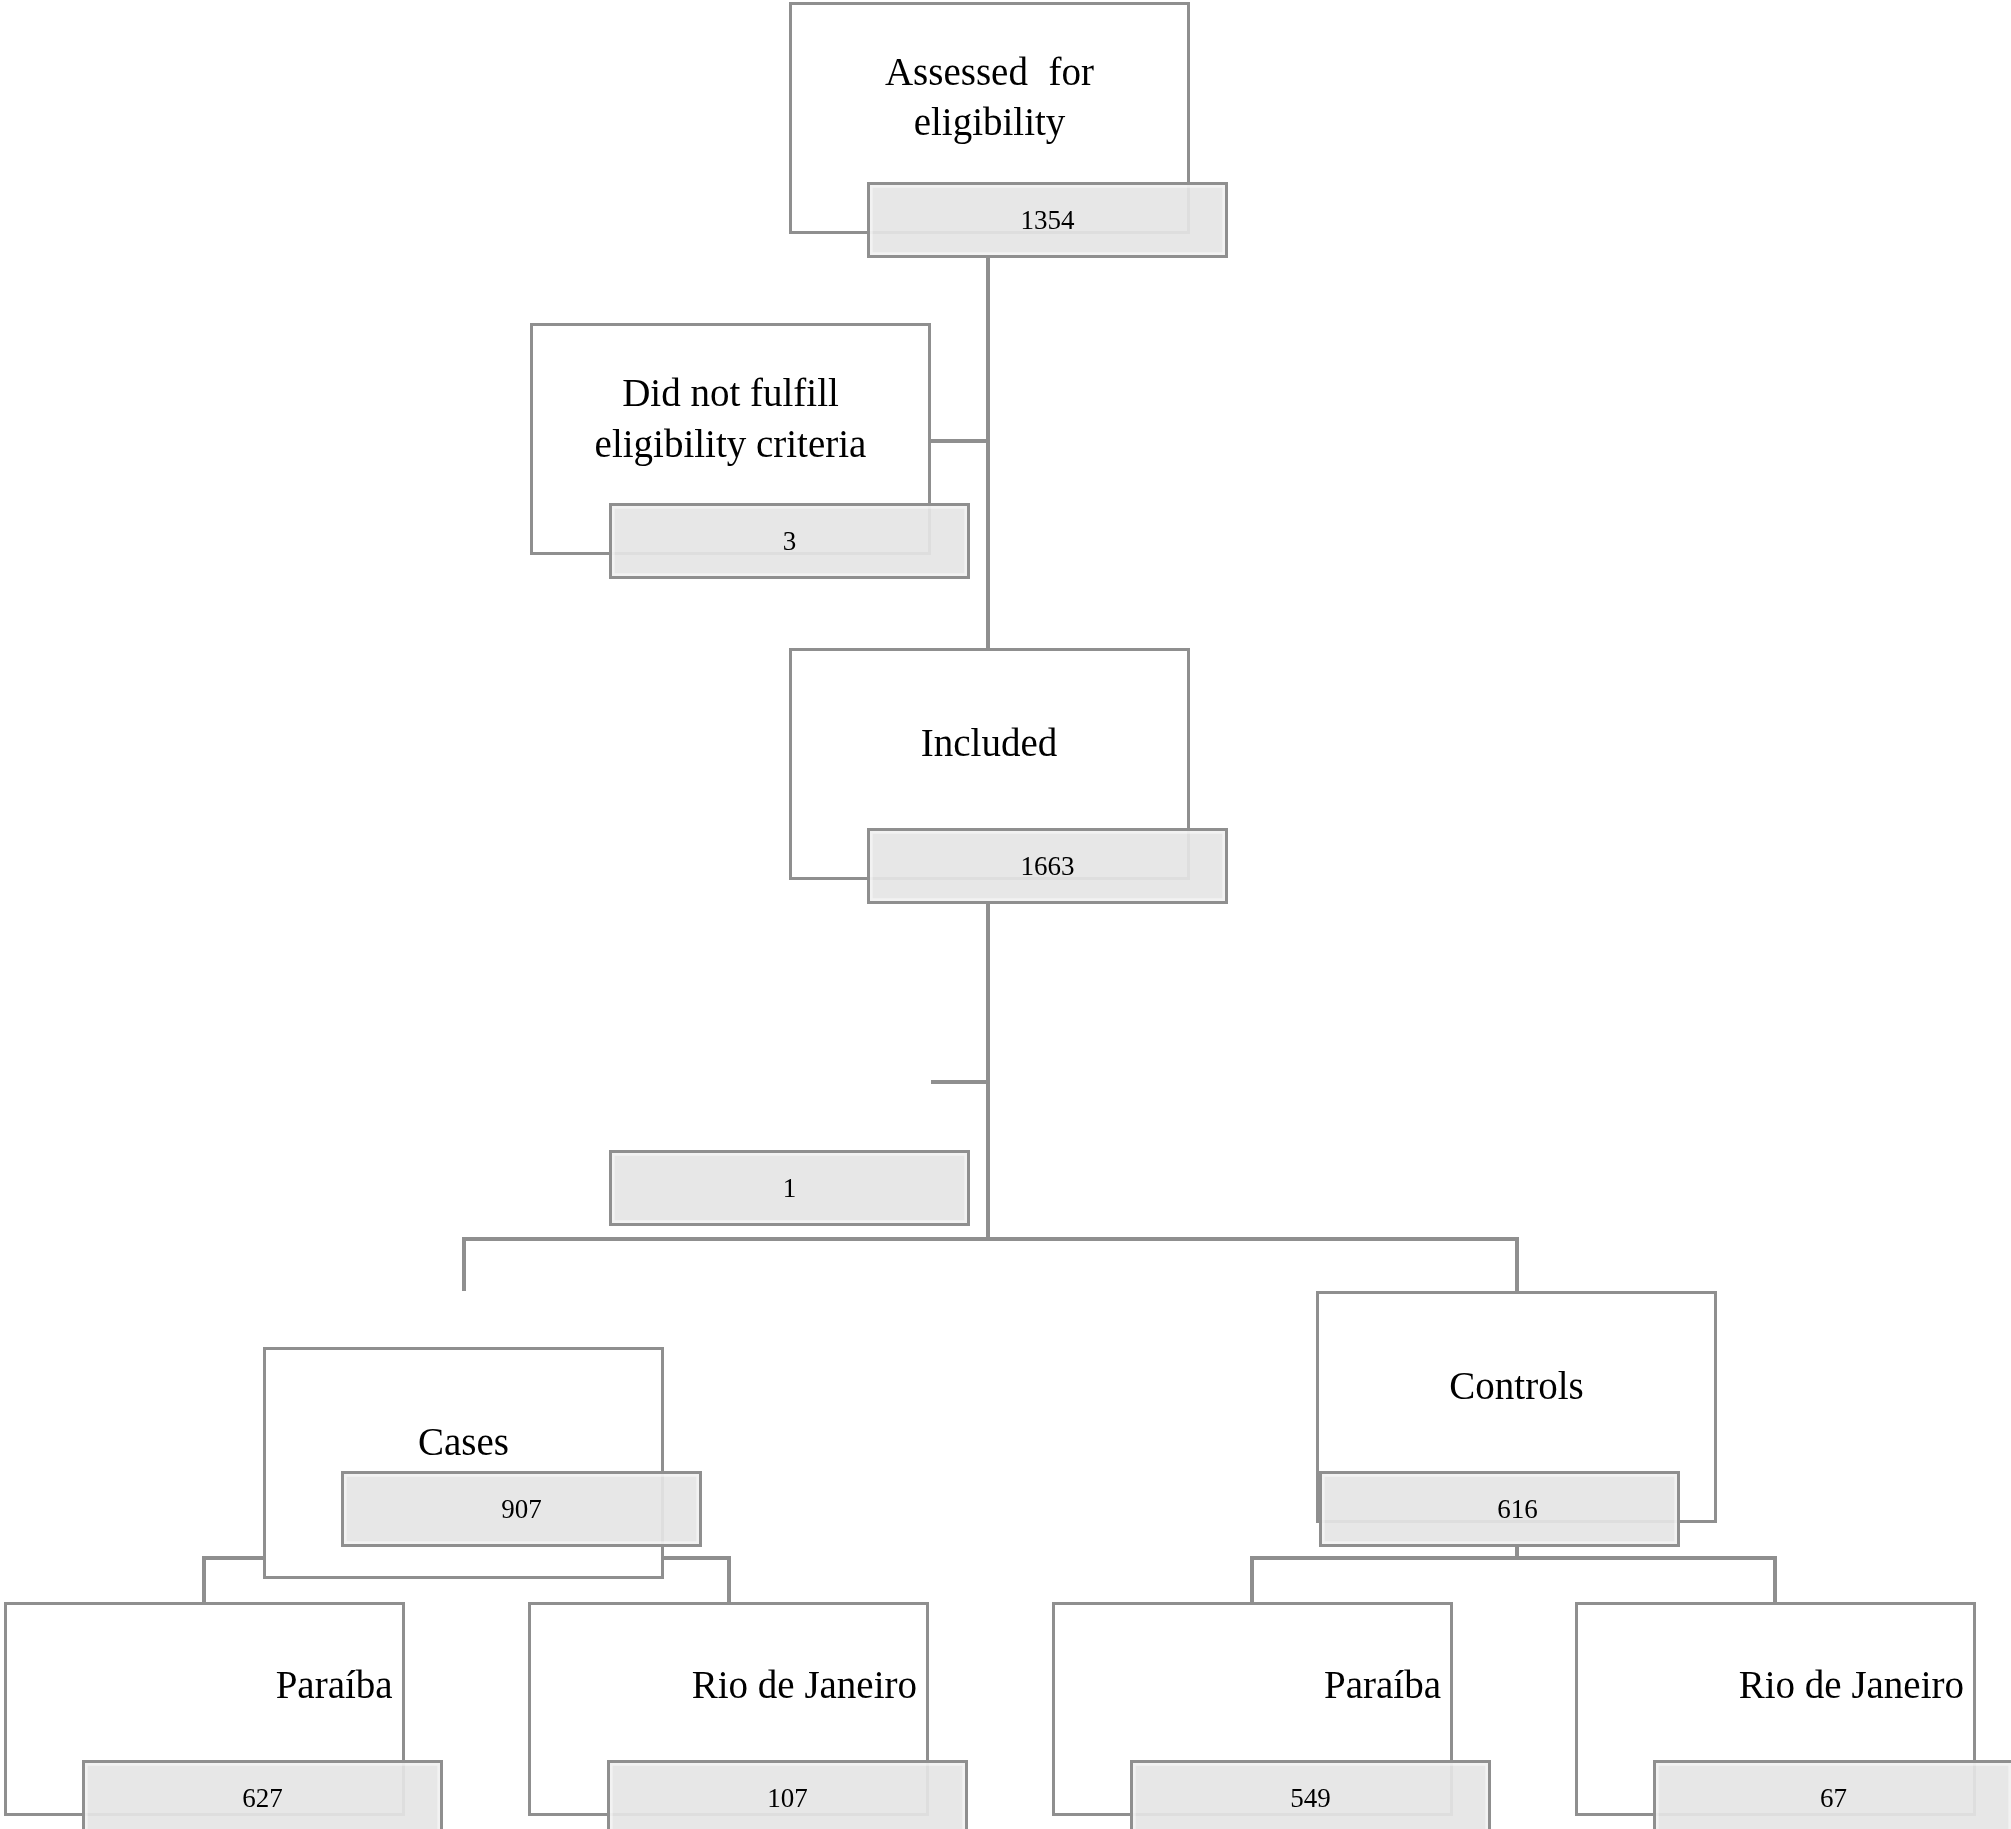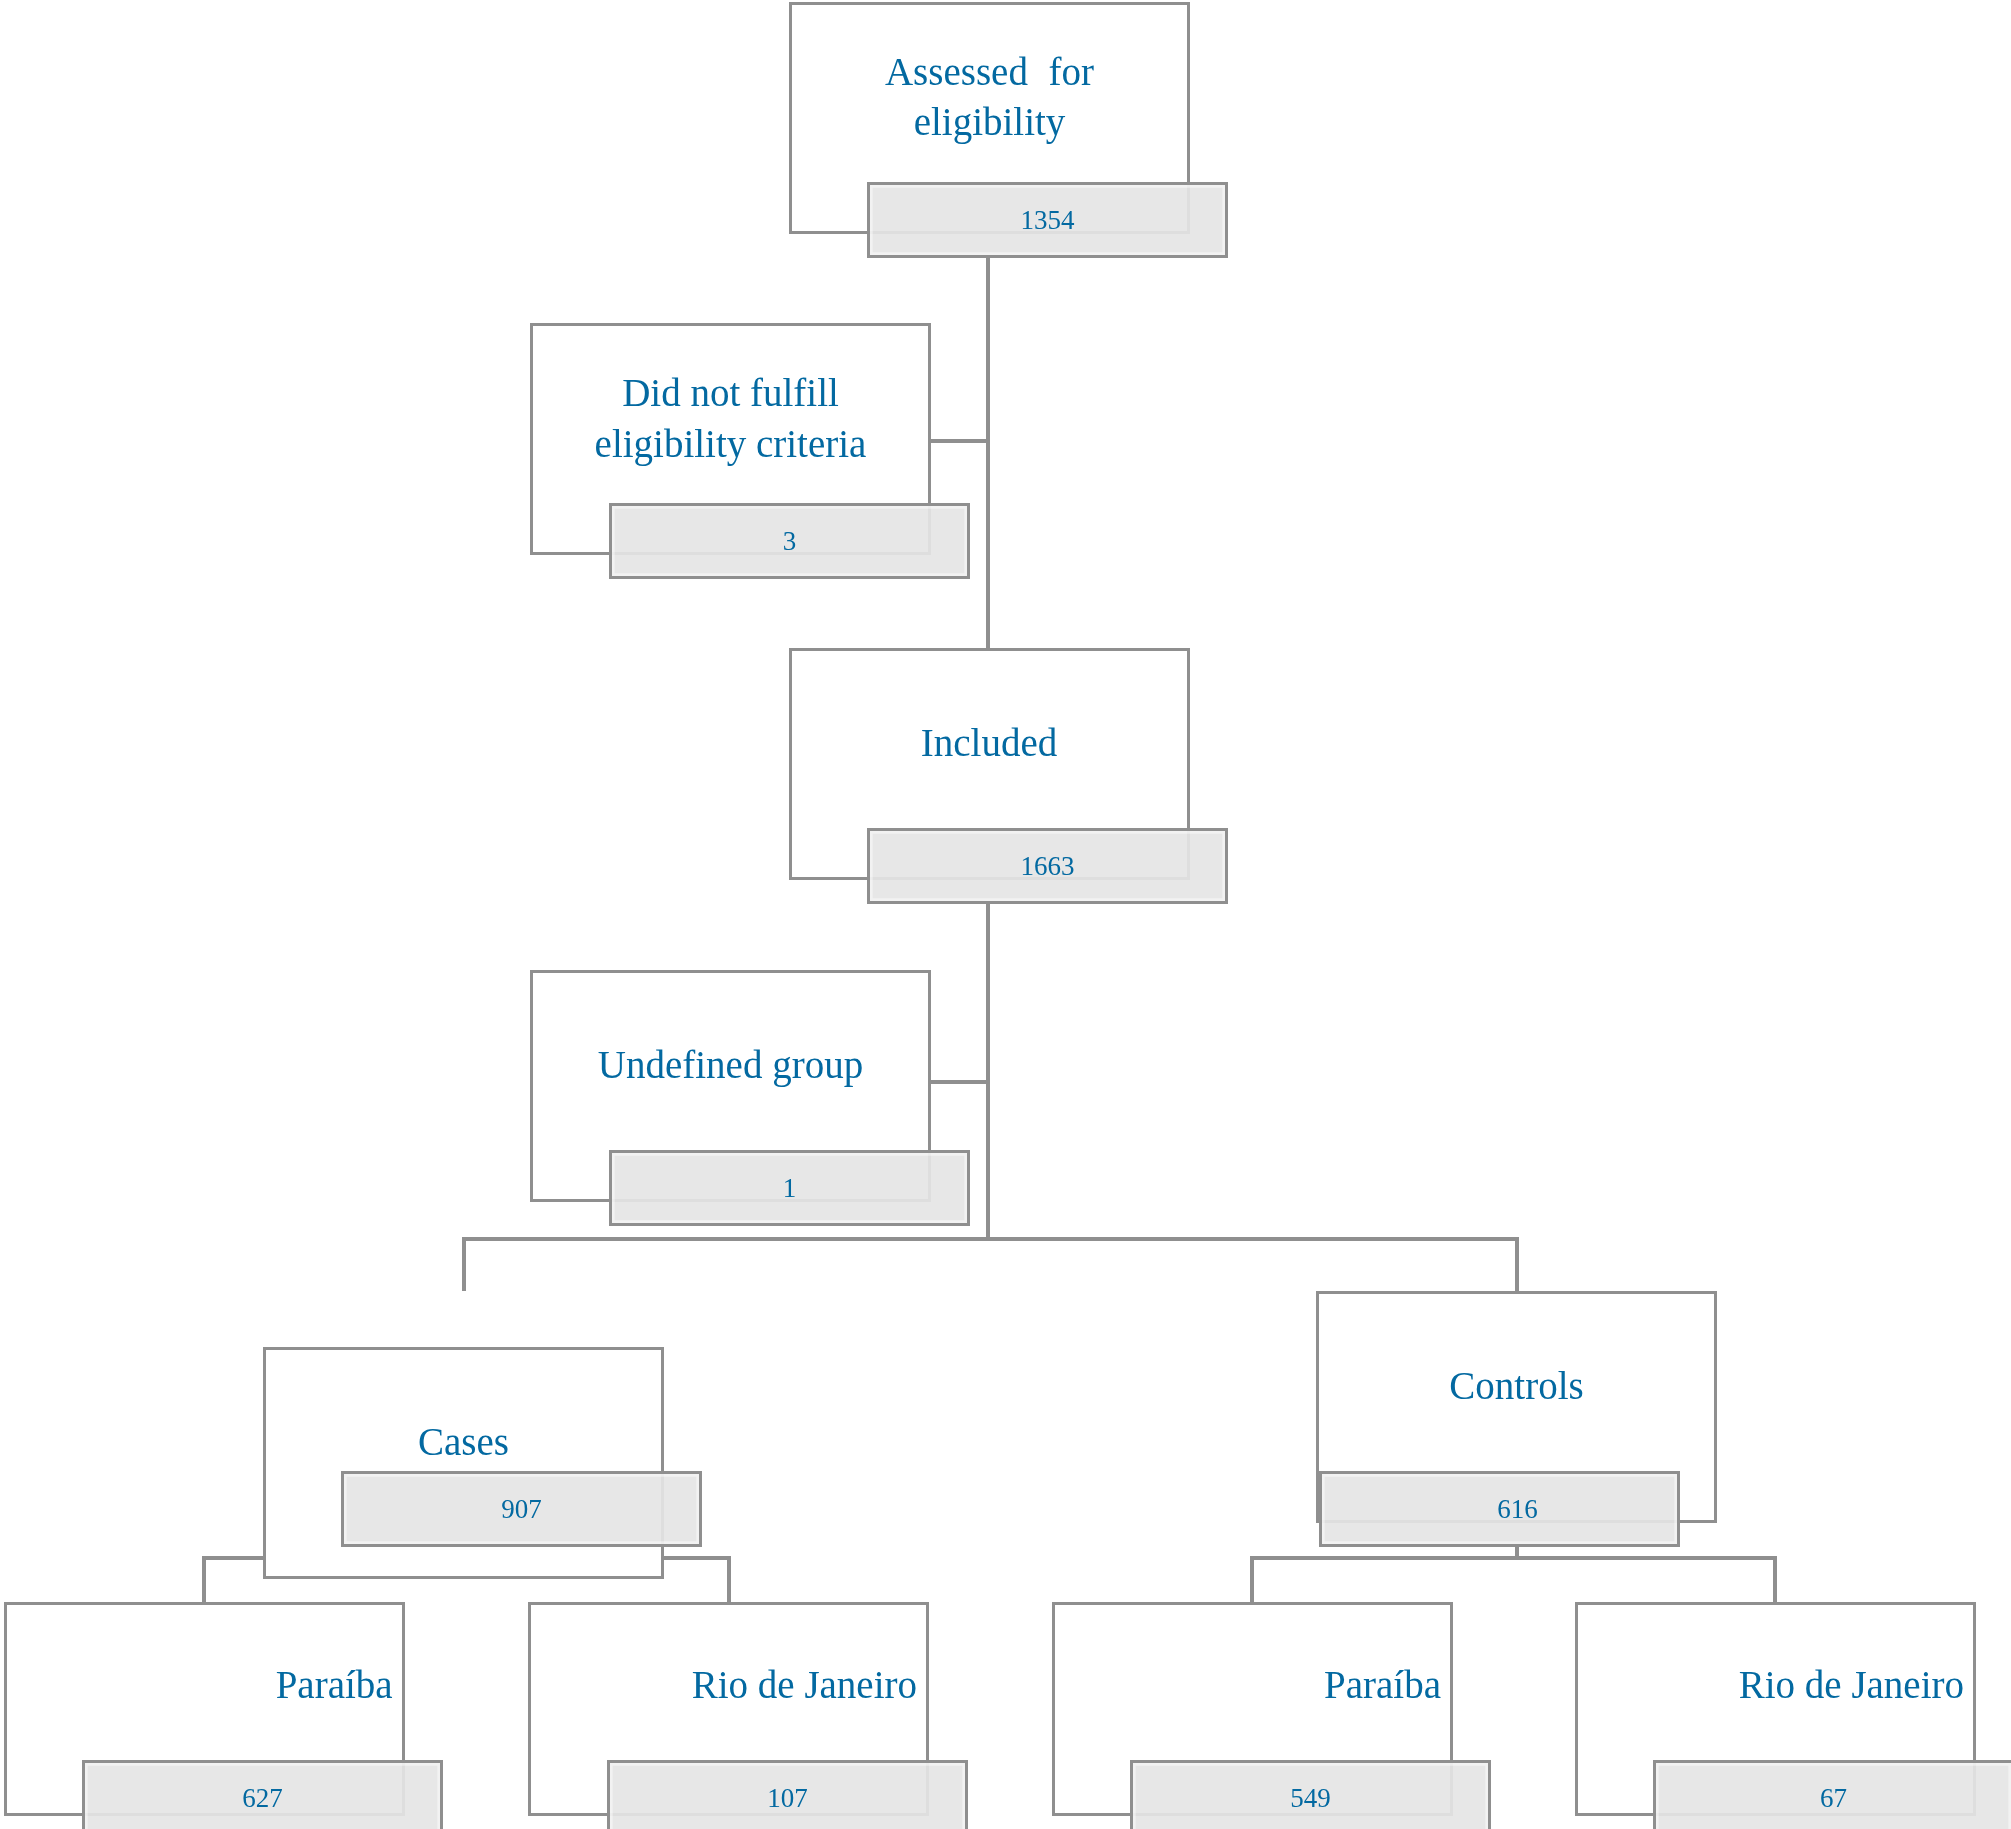--- a/index.html
+++ b/index.html
@@ -2,21 +2,21 @@
 <html style="font-size:14.3px"><head>
 <meta charset="utf-8">
 <style>
   html,body{margin:0;padding:0;background:#ffffff;}
   #canvas{
     position:relative;
     width:2011px;height:1829px;
     background:#ffffff;
     overflow:hidden;
     font-family:"Liberation Serif","DejaVu Serif",serif;
-    color:#0369a1;
+    color:#000000;
   }
   
   .line{position:absolute;background:#8f8f8f;}
   .v{width:3.6px;}
   .h{height:3.6px;}
   .l1 {left:986px;top:258px;height:390px;}
   .l2 {left:931px;top:439px;width:58px;}
   .l3 {left:986px;top:904px;height:335px;}
   .l4 {left:931px;top:1080px;width:58px;}
   .l5 {left:462px;top:1237px;width:1057px;}
@@ -100,23 +100,20 @@
 
   <div class="nbox n-assessed wide">
     <span>Assessed for eligibility</span>
   </div>
   <div class="nbox n-noteligible">
     <span>Did not fulfill eligibility criteria</span>
   </div>
   <div class="nbox n-included">
     <span>Included</span>
   </div>
-  <div class="nbox n-undefined">
-    <span>Undefined group</span>
-  </div>
   <div class="nbox n-cases">
     <span>Cases</span>
   </div>
   <div class="nbox n-controls">
     <span>Controls</span>
   </div>
   <div class="nbox short n-cases-paraiba">
     <span>Paraíba</span>
   </div>
   <div class="nbox short n-cases-rio">

